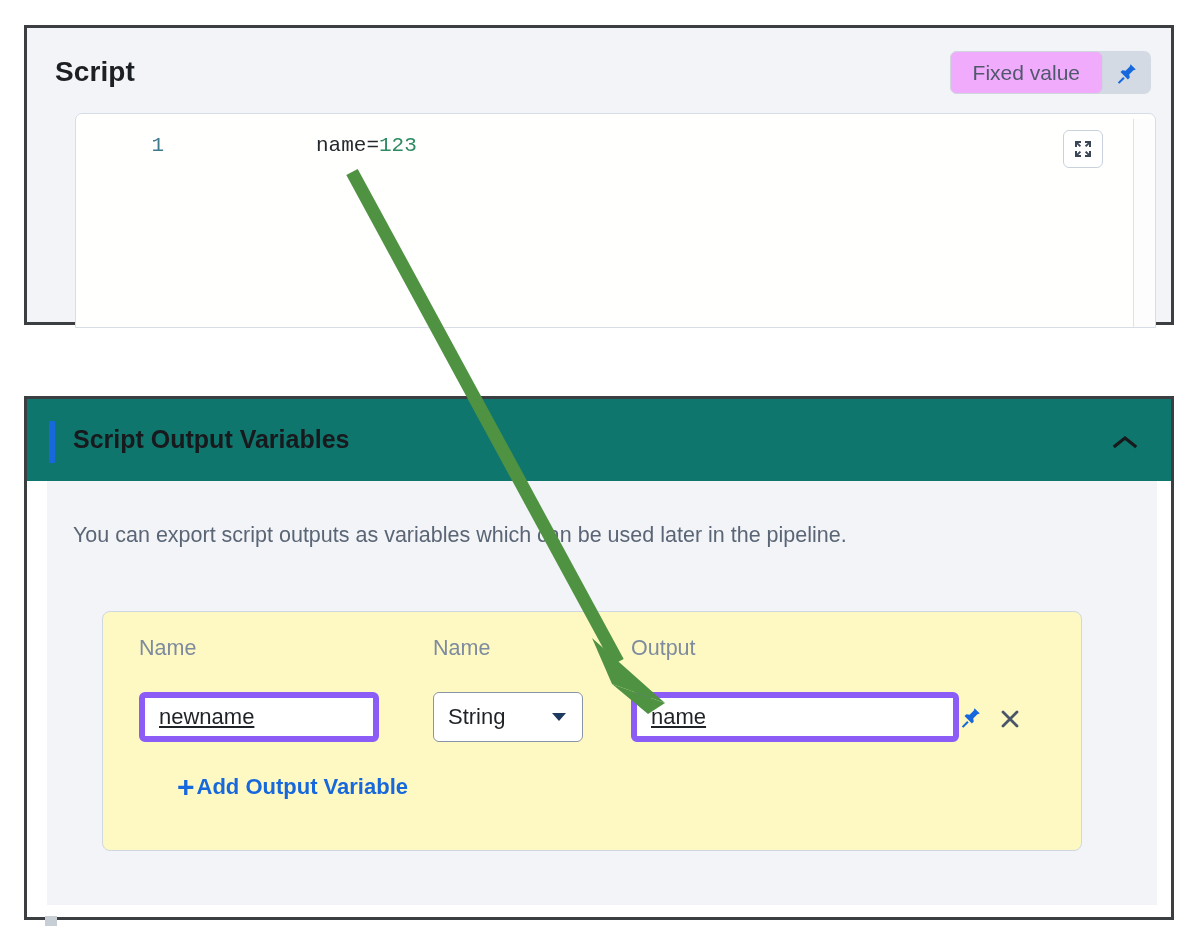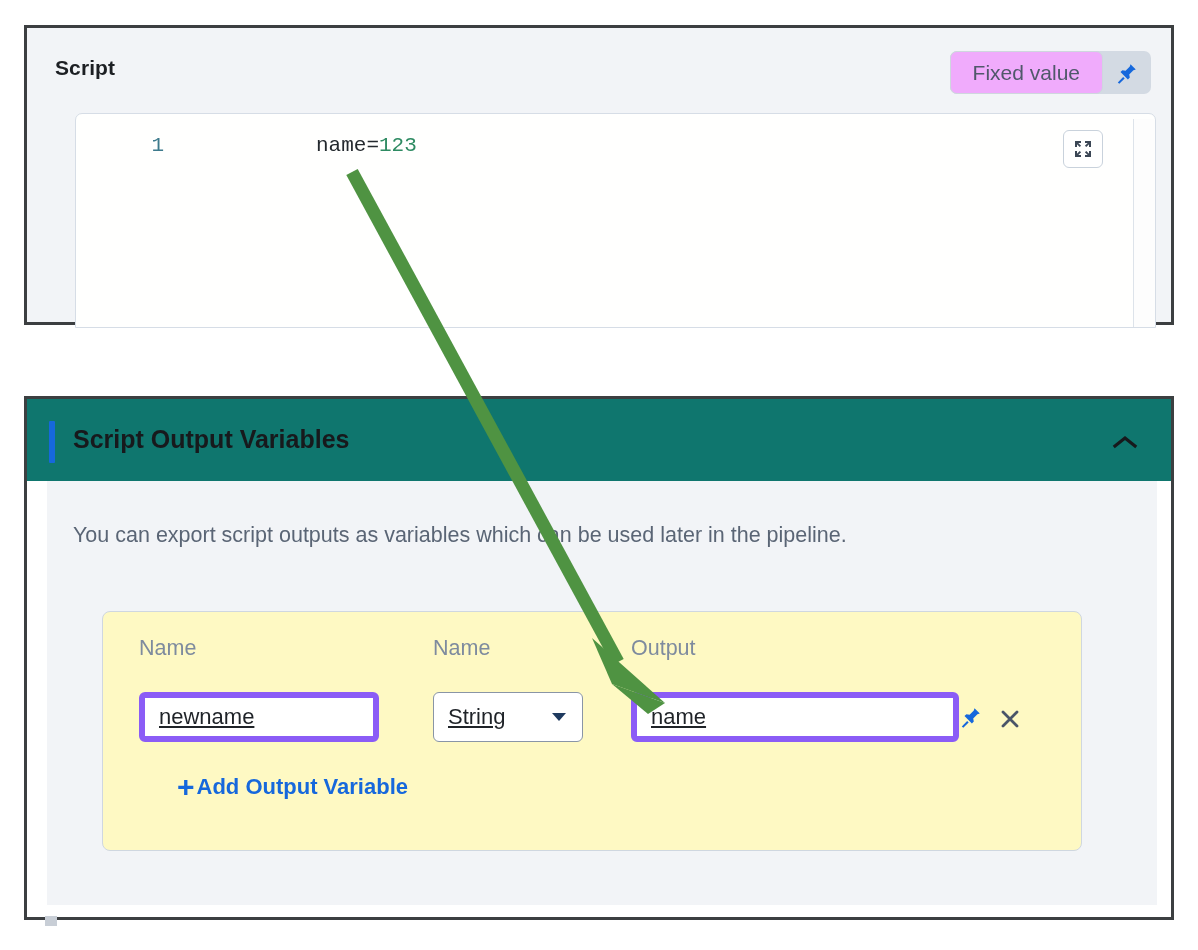--- a/index.html
+++ b/index.html
@@ -30,21 +30,21 @@
   .script-header {
     position: absolute;
     left: 0; top: 0;
     width: 100%;
     height: 85px;
   }
   .script-title {
     position: absolute;
     left: 28px;
     top: 28px;
-    font-size: 21px;
+    font-size: 28px;
     font-weight: bold;
     color: #1c1f23;
     letter-spacing: .1px;
   }
   .fixed-value-group {
     position: absolute;
     right: 20px;
     top: 23px;
     display: flex;
     align-items: stretch;
@@ -259,21 +259,20 @@
     border-radius: 6px;
     display: flex;
     align-items: center;
     cursor: pointer;
   }
   .select-label {
     margin-left: 14px;
     font-size: 22px;
     color: #1f2328;
     flex: 1;
-    text-decoration: underline;
   }
   .caret {
     width: 0; height: 0;
     margin-right: 16px;
     border-left: 7px solid transparent;
     border-right: 7px solid transparent;
     border-top: 8px solid #1f3a5f;
   }
 
   .value-group {

